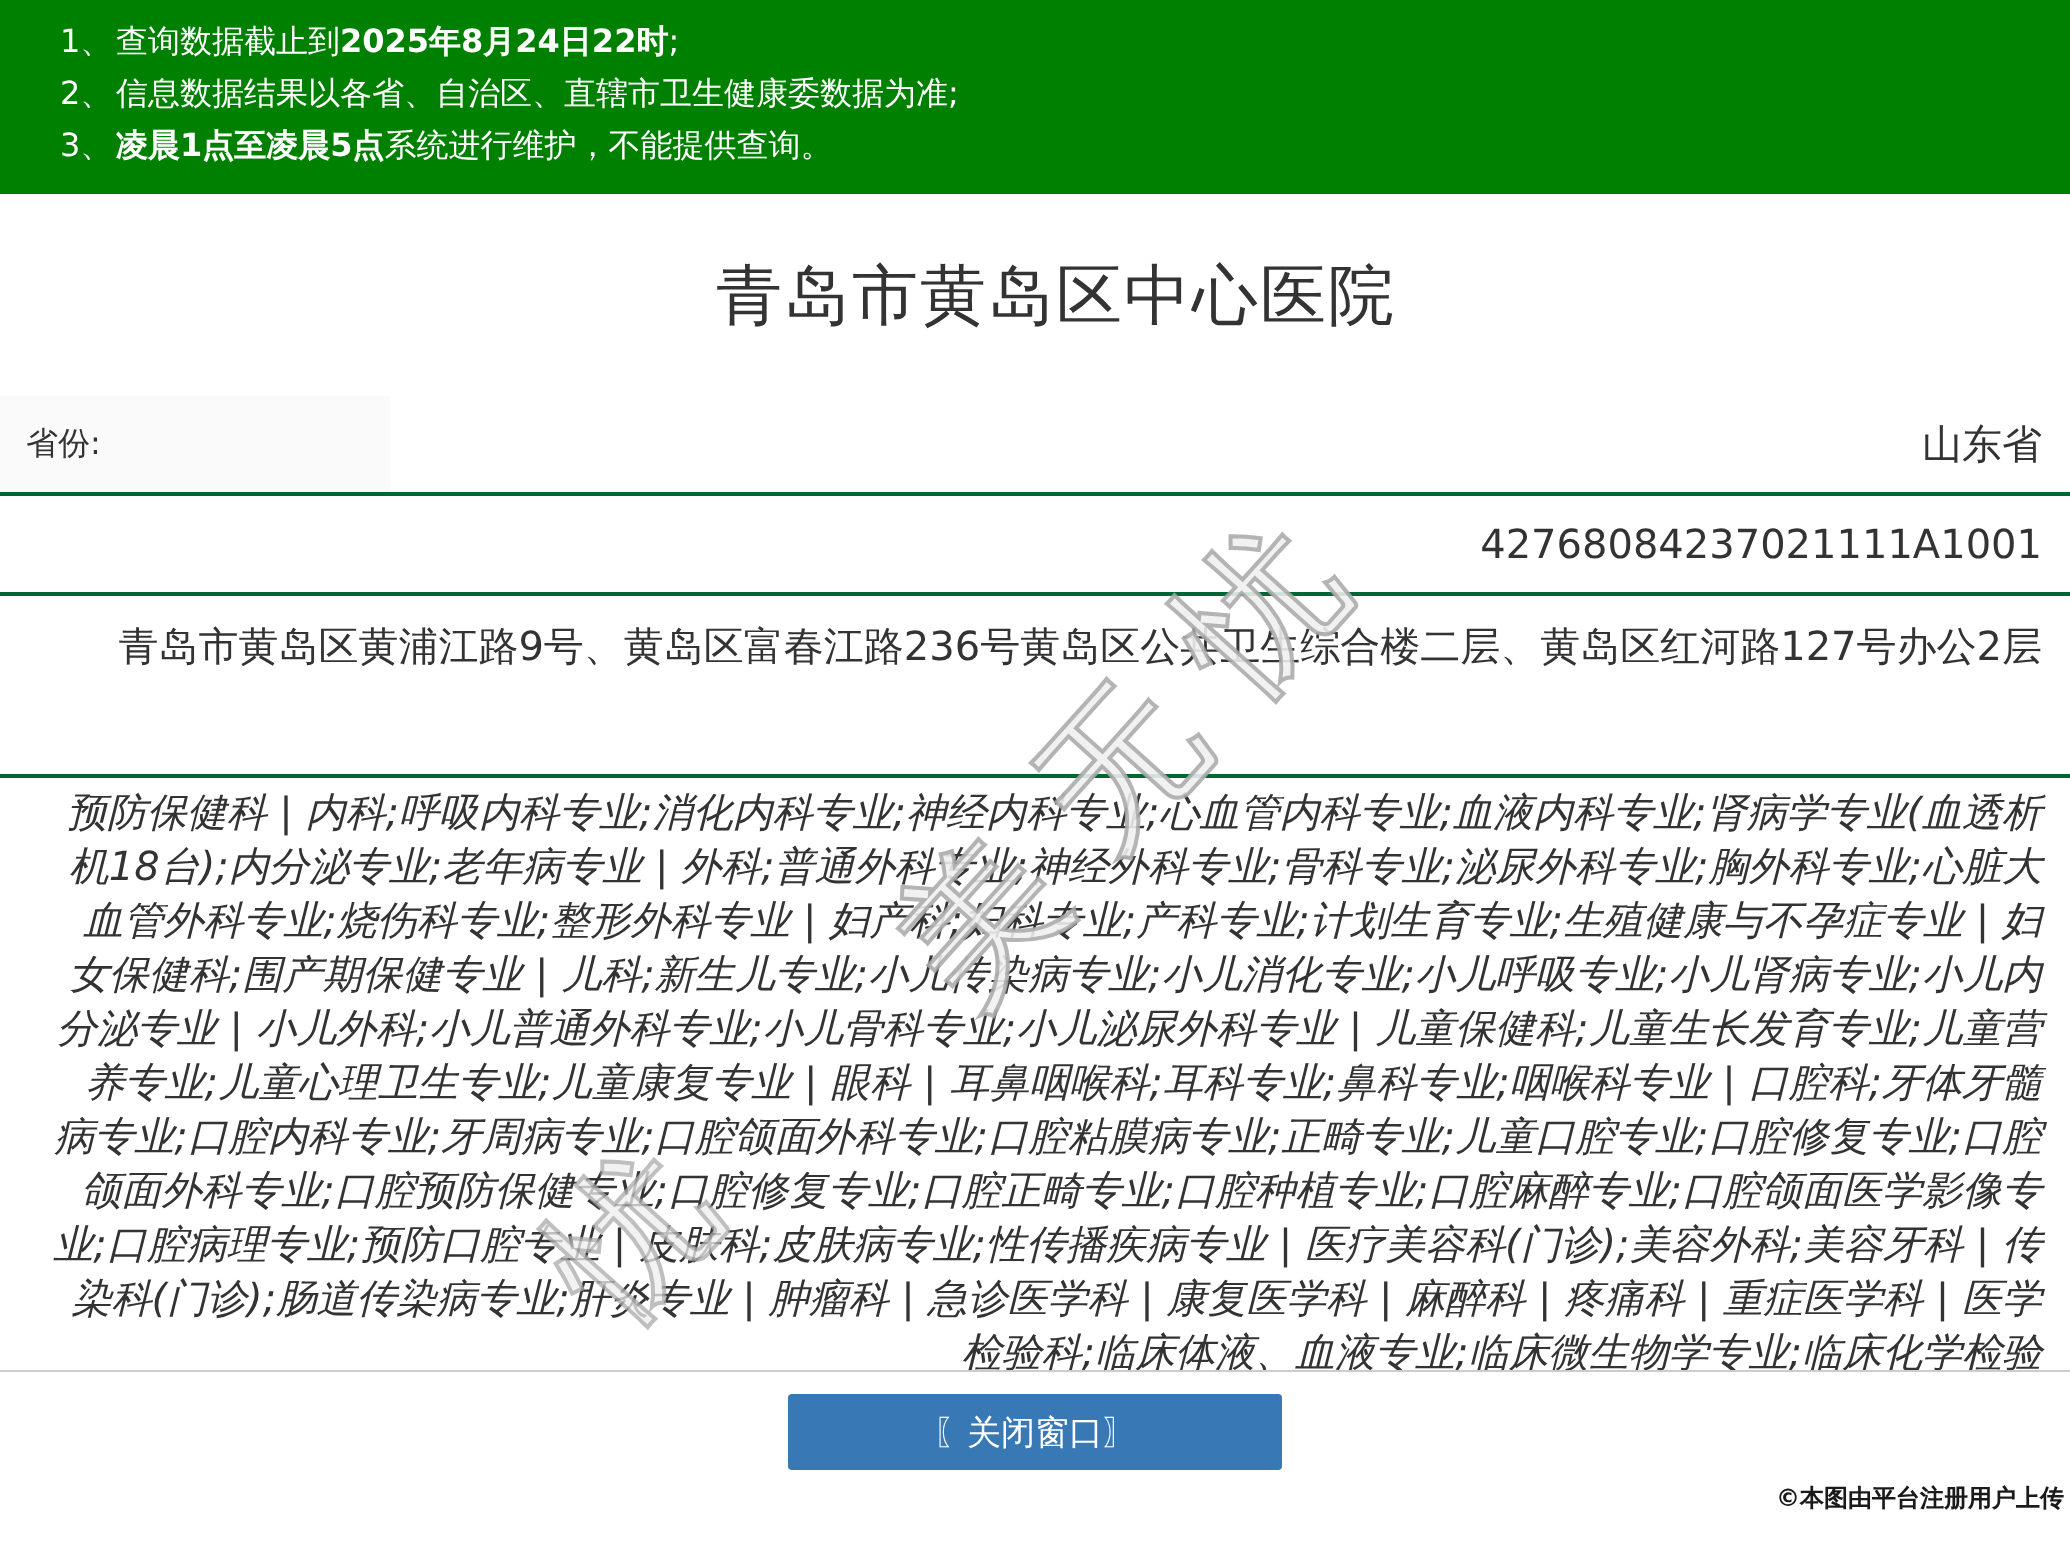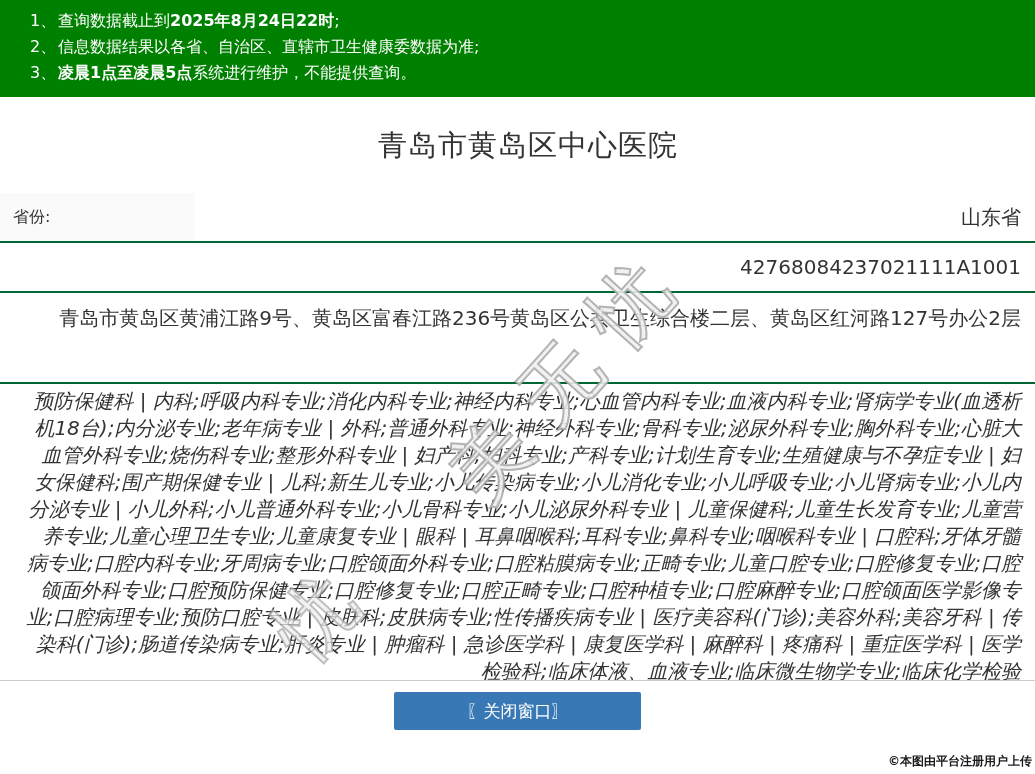--- a/index.html
+++ b/index.html
@@ -16,21 +16,21 @@
     padding:8px 10px 0 30px;
     font-size:16px;line-height:26px;
   }
   .notice-line{display:flex;}
   .notice-num{width:28px;flex-shrink:0;}
   .notice-txt b{font-weight:bold;}
   
   .title{
     margin:29px 0 27px 0;
     text-align:center;
-    font-size:29px;font-weight:400;color:#333;
+    font-size:33px;font-weight:400;color:#333;
     letter-spacing:1px;
     padding-left:21px;
   }
   
   .table{width:1035px;}
   .row{display:flex;border-bottom:2px solid #006633;}
   .row:last-child{border-bottom:1px solid #cccccc;}
   .label{
     width:195px;min-width:195px;box-sizing:border-box;
     background:#fafafa;
@@ -61,21 +61,21 @@
     font-size:78px;letter-spacing:26px;white-space:nowrap;
     color:rgba(255,255,255,0.72);
     -webkit-text-stroke:2px rgba(168,168,168,0.85);
     text-shadow:0 0 1px rgba(170,170,170,0.6);
     transform:rotate(-48deg);transform-origin:0 50%;
   }
   .wm-main{left:465px;top:437px;}
   .wm-partial{left:290px;top:595px;opacity:0.85;}
   
   .footer-note{
-    position:absolute;right:3px;bottom:4px;z-index:10;
+    position:absolute;right:3px;bottom:16px;z-index:10;
     font-size:12px;font-weight:bold;color:#1a1a1a;
     text-shadow:-1px 0 0 #fff,1px 0 0 #fff,0 -1px 0 #fff,0 1px 0 #fff;
   }
 </style>
 </head>
 <body>
 
 <div class="page">
 
   <div class="notice">

